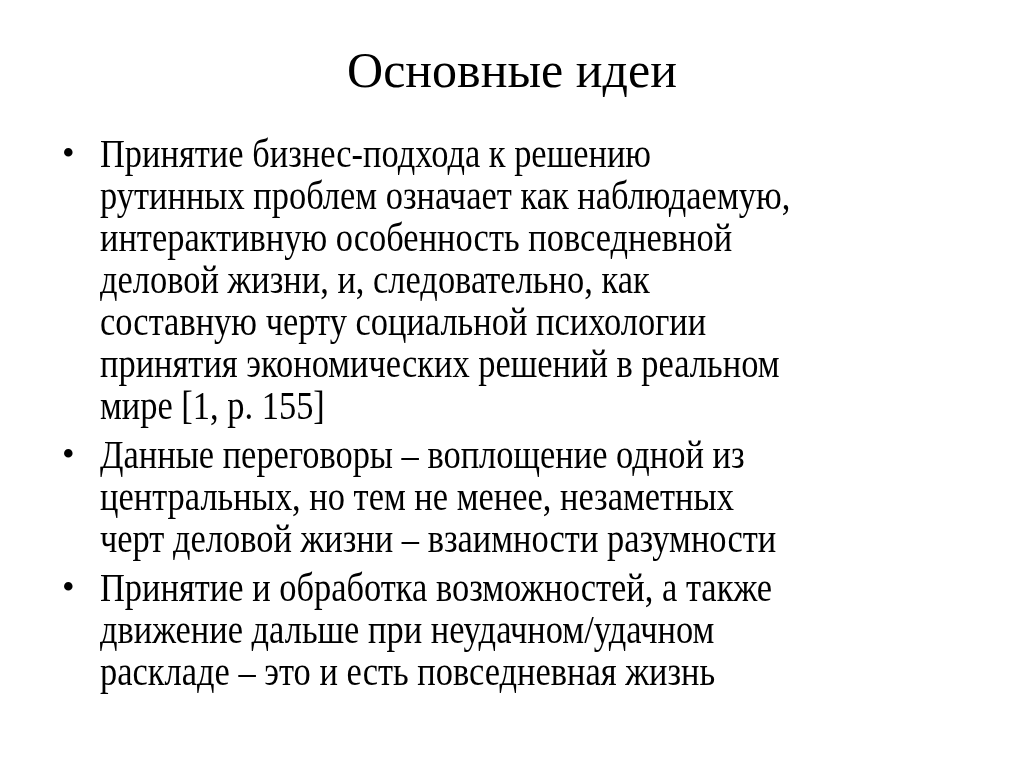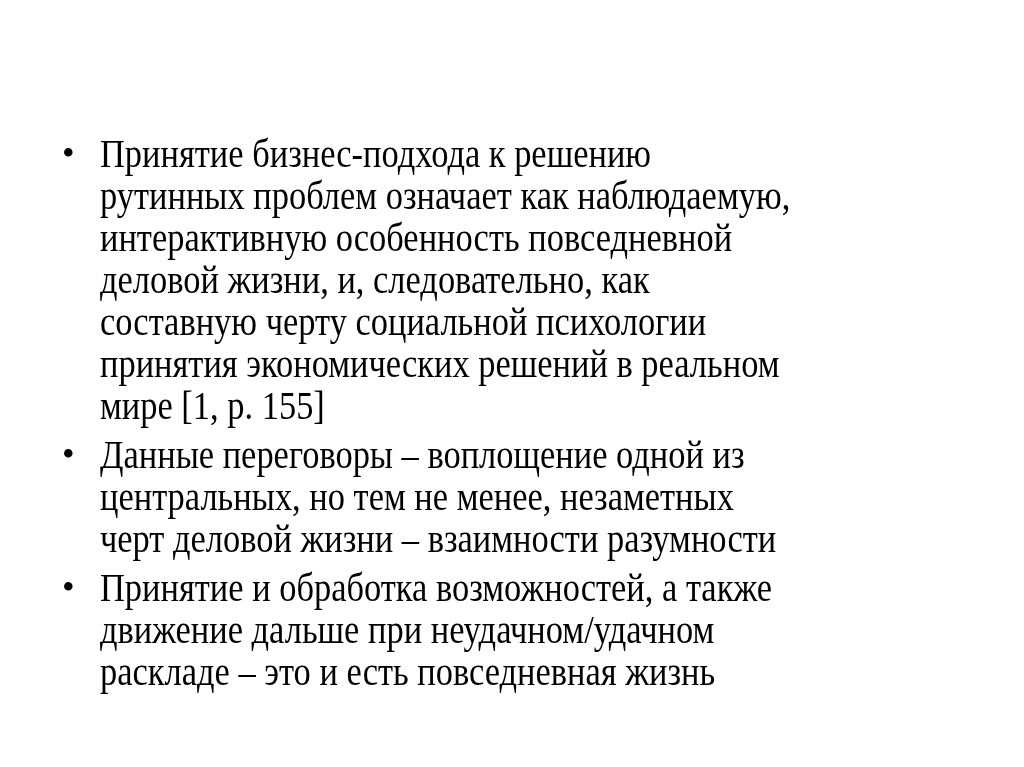--- a/index.html
+++ b/index.html
@@ -17,20 +17,21 @@
   .bullet-mark {
     position: absolute; left: 0; top: 0; font-size: 36px; line-height: 42px;
   }
   .bullet-lines { transform-origin: 0 0; transform: scaleX(0.84); width: 1050px; }
   .line { display: block; font-size: 41px; line-height: 42px; white-space: nowrap; }
 </style>
 </head>
 <body>
 
 <div class="slide">
+  <h1 class="title">Основные идеи</h1>
 
   <ul class="bullets">
     <li class="bullet-item">
       <span class="bullet-mark">•</span>
       <div class="bullet-lines">
         <span class="line">Принятие бизнес-подхода к решению</span>
         <span class="line">рутинных проблем означает как наблюдаемую,</span>
         <span class="line">интерактивную особенность повседневной</span>
         <span class="line">деловой жизни, и, следовательно, как</span>
         <span class="line">составную черту социальной психологии</span>

